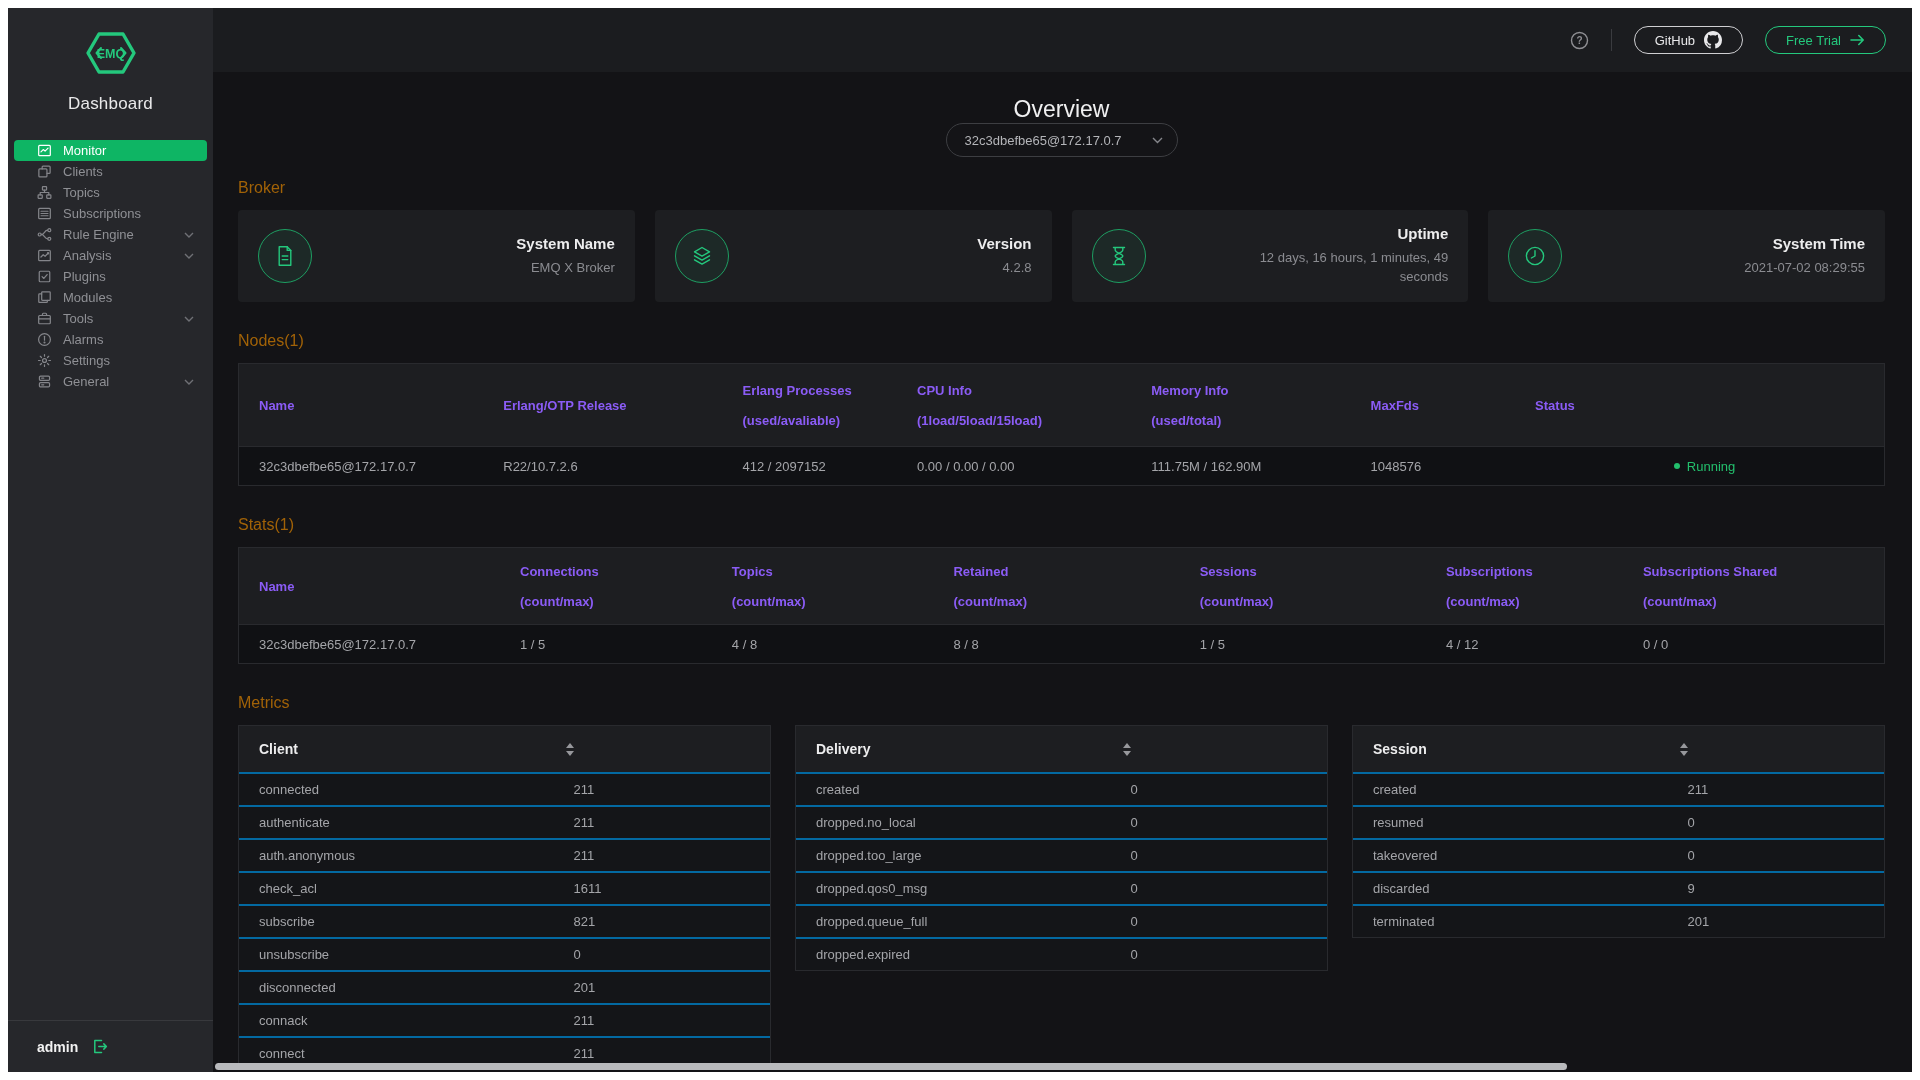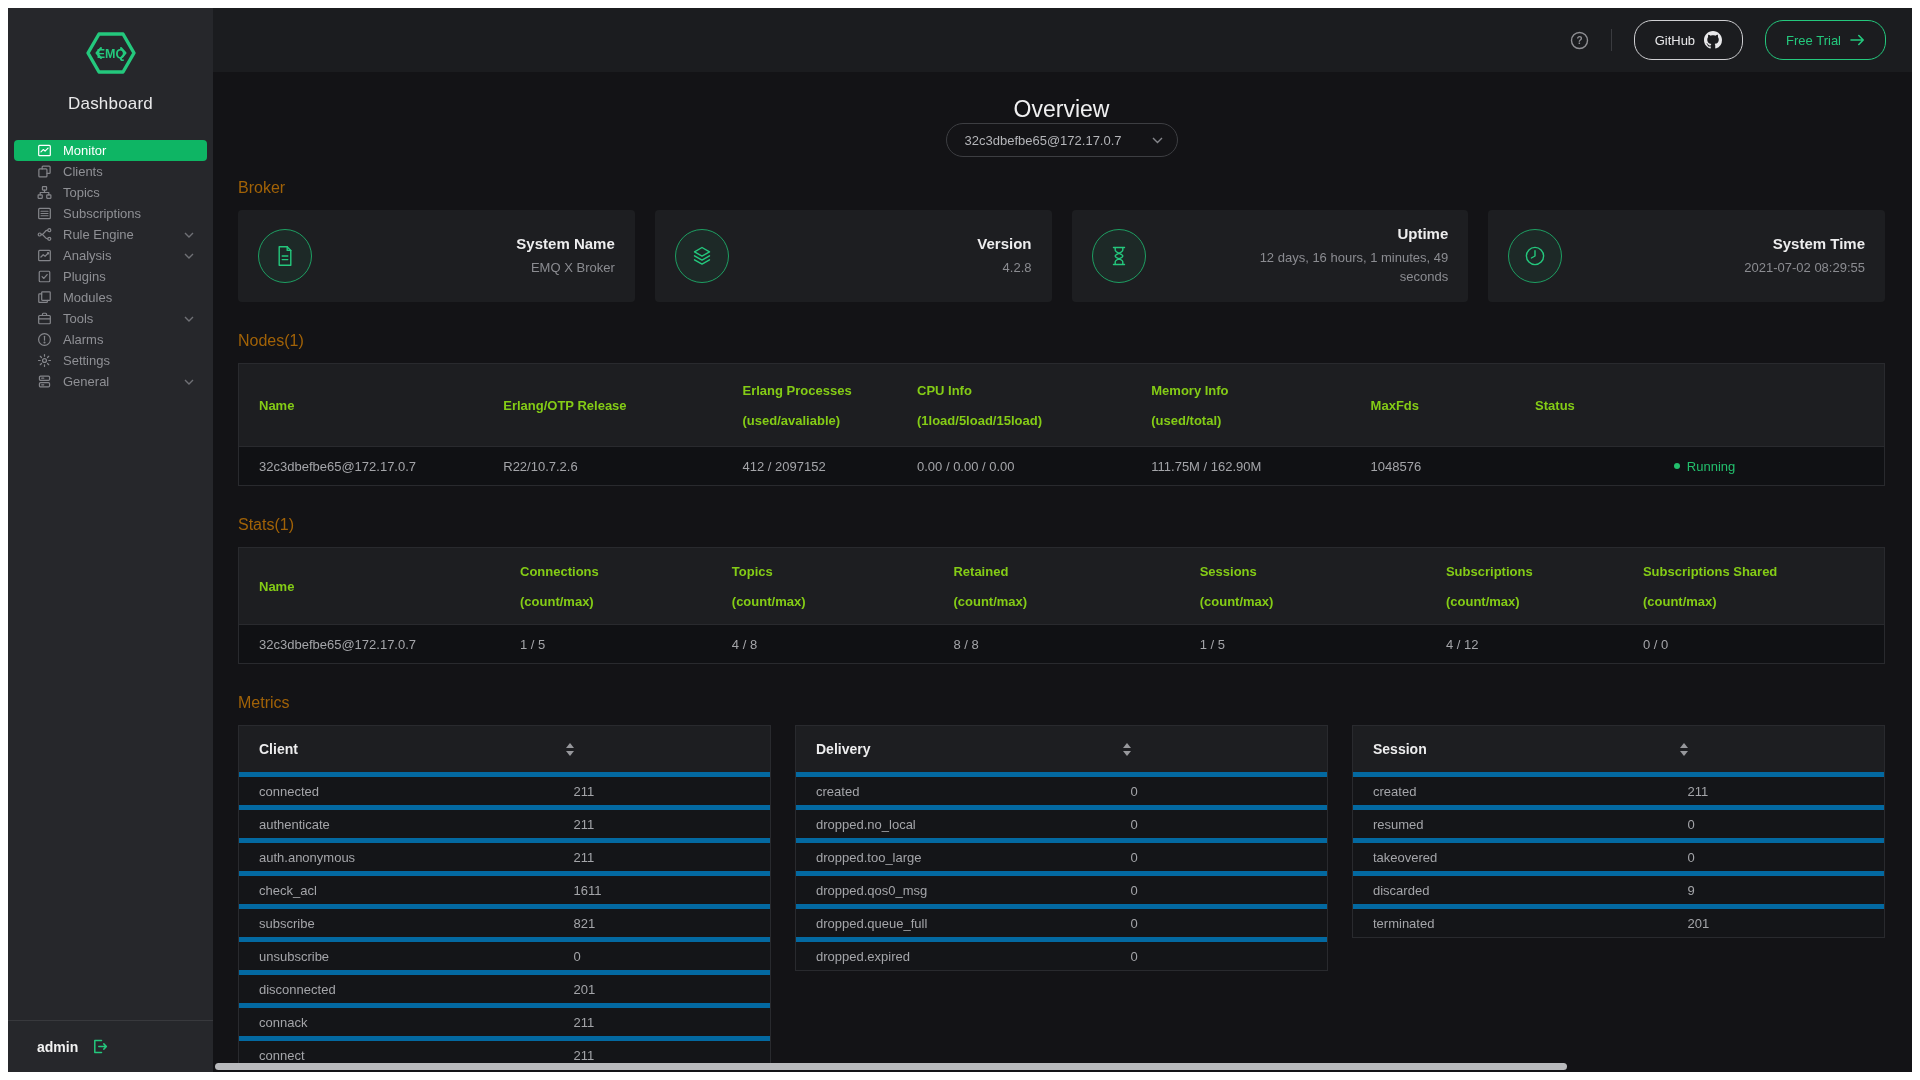--- a/index.html
+++ b/index.html
@@ -24,21 +24,21 @@
   .chev-wrap { margin-left:auto; margin-right:9px; display:flex; color:#6f7075; }
   .sb-footer { margin-top:auto; border-top:1px solid #38393d; height:52px; display:flex; align-items:center; padding-left:29px; }
   .sb-user { color:#f2f2f2; font-weight:bold; font-size:14px; }
   .logout { margin-left:14px; display:flex; }
 
   
   .right { flex:1; display:flex; flex-direction:column; min-width:0; position:relative; }
   .topbar { height:64px; background:#1b1c1f; display:flex; align-items:center; justify-content:flex-end; padding-right:26px; flex:0 0 64px; }
   .help { display:flex; margin-right:22px; cursor:pointer; }
   .tb-div { width:1px; height:22px; background:#3a3b3f; margin-right:22px; }
-  .pill { height:40px; border-radius:18px; display:flex; align-items:center; padding:0 20px; font-size:13px; gap:9px; cursor:pointer; background:transparent; }
+  .pill { height:28px; border-radius:18px; display:flex; align-items:center; padding:0 20px; font-size:13px; gap:9px; cursor:pointer; background:transparent; }
   .pill.github { border:1px solid #cfcfd2; color:#e8e8ea; margin-right:22px; }
   .pill.trial { border:1px solid #24c87d; color:#24c87d; }
 
   .content { flex:1; padding:24px 27px 0 25px; overflow:hidden; position:relative; }
   .head-row { display:flex; align-items:center; justify-content:space-between;flex-direction:column; }
   .page-title { color:#f0f0f1; font-size:23px; font-weight:normal; }
   .node-select { width:232px; height:34px; border:1px solid #3d3e42; border-radius:17px; display:flex; align-items:center; justify-content:space-between; padding:0 14px 0 18px; color:#b4b5b9; font-size:13px; background:#141417; cursor:pointer; }
 
   .section-title { color:#a16207; font-size:16px; font-weight:normal; }
   .broker-title { margin-top:22px; }
@@ -52,36 +52,36 @@
   .card-label { color:#ededee; font-size:15px; font-weight:bold; }
   .card-value { color:#8b8c91; font-size:13px; margin-top:7px; line-height:1.45; max-width:215px; }
 
   
   .tbl { border:1px solid #292a2e; margin-top:13px; }
   .tbl-head { background:#1d1e21; display:grid; }
   .nodes-grid { grid-template-columns:245fr 240fr 175fr 235fr 220fr 165fr 370fr; }
   .stats-grid { grid-template-columns:265fr 215fr 225fr 250fr 250fr 200fr 265fr; }
   .th { padding:0 10px 0 20px; display:flex; flex-direction:column; justify-content:center; row-gap:15px; height:82px; }
   .stats-tbl .th { height:76px; }
-  .th-t,.th-s { color:#84cc16; font-size:13px; font-weight:bold; }
+  .th-t,.th-s { color:#8b5cf6; font-size:13px; font-weight:bold; }
   .th-s:empty { display:none; }
   .tbl-row { display:grid; background:#101114; border-top:1px solid #292a2e; }
   .td { height:38px; display:flex; align-items:center; padding:0 10px 0 20px; color:#a4a5a9; font-size:13px; }
   .td.status { color:#23c06d; gap:7px;justify-content:center; }
   .dot { width:6px; height:6px; border-radius:50%; background:#23c06d; }
 
   
   .mtables { margin-top:13px; display:grid; grid-template-columns:1fr 1fr 1fr; gap:24px; align-items:start; }
   .mtbl { border:1px solid #292a2e; background:#17181b; }
   .m-head { height:46px; background:#1d1e21; display:grid; grid-template-columns:60% 1fr; align-items:center; padding-left:20px; cursor:pointer; }
   .m-name { color:#ededee; font-size:14px; font-weight:bold; }
   .caret { display:inline-flex; flex-direction:column; gap:3px; width:9px; cursor:pointer; }
   .caret .up { width:0; height:0; border-left:4.5px solid transparent; border-right:4.5px solid transparent; border-bottom:5px solid #97989c; }
   .caret .down { width:0; height:0; border-left:4.5px solid transparent; border-right:4.5px solid transparent; border-top:5px solid #97989c; }
-  .m-row { display:grid; grid-template-columns:63% 1fr; border-top:5px solid #0369a1; height:33px; align-items:center; background:#141518; }
+  .m-row { display:grid; grid-template-columns:63% 1fr; border-top:2px solid #0369a1; height:33px; align-items:center; background:#141518; }
   .m-key { padding-left:20px; color:#a4a5a9; font-size:13px; }
   .m-val { color:#a4a5a9; font-size:13px; }
 
   .hscroll { position:absolute; left:2px; bottom:2px; width:1352px; height:7px; border-radius:4px; background:#b9babd; cursor:pointer; }
 </style>
 </head>
 <body>
 
 <div class="app">
 

